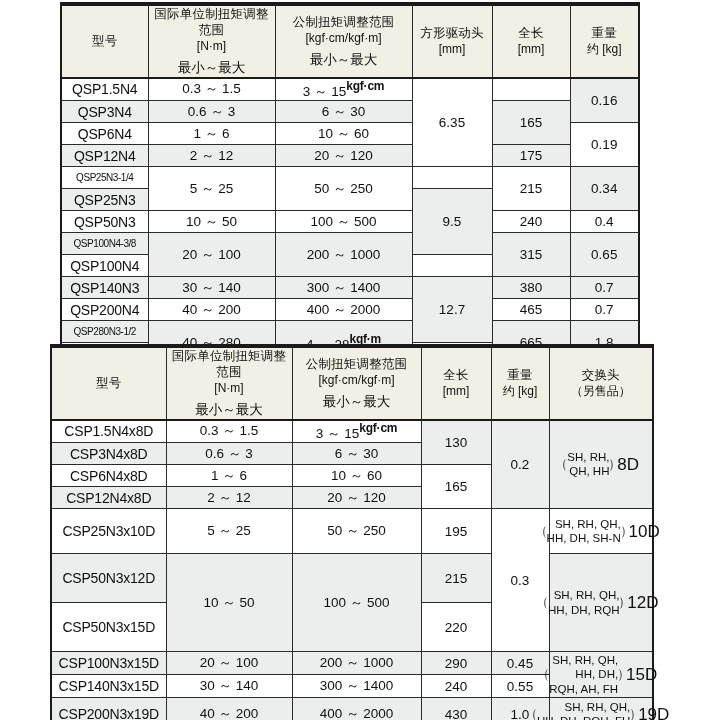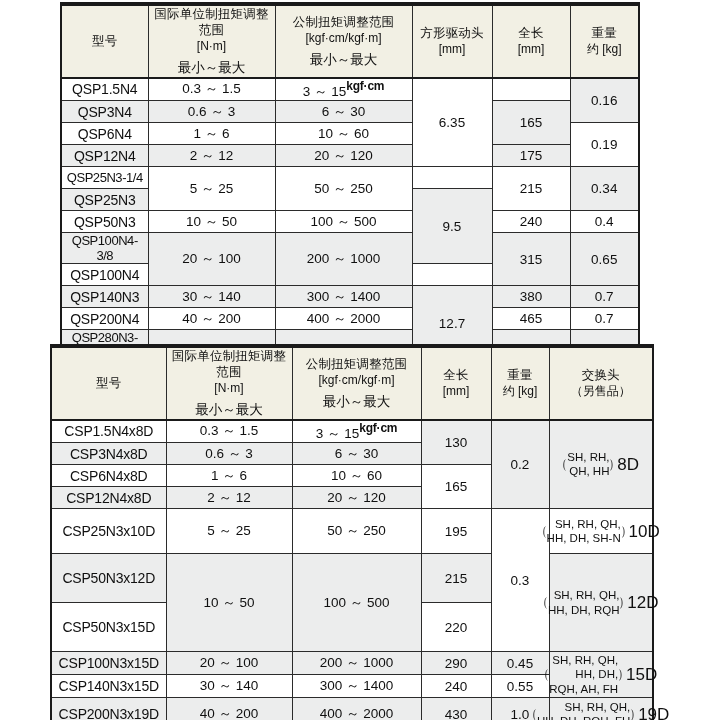--- a/index.html
+++ b/index.html
@@ -40,21 +40,21 @@
   }
   .hdr .h-cn{font-size:12.5px;letter-spacing:.2px;}
   .hdr .h-unit{font-size:12px;}
   .hdr .h-rng{font-size:13.5px;margin-top:5px;display:block;}
   .modelcell{
     font-weight:bold;
     font-size:14px;
     text-align:center;
     letter-spacing:-0.2px;
   }
-  .modelcell.tight{font-size:13px;letter-spacing:-0.45px;}
+  .modelcell.tight{font-size:10px;letter-spacing:-0.45px;}
   .num{font-size:13.5px;}
   .num .sup{font-size:12px;vertical-align:super;font-weight:bold;letter-spacing:-.2px;}
   .shade{background:#eceded;}
   .white{background:#ffffff;}
   .hdrmodel{font-size:14px;}
 
   
   #t1{position:absolute;left:60px;top:2px;width:578px;}
   #t1 td{height:21px;}
   #t1 .hdr{height:62px;}

